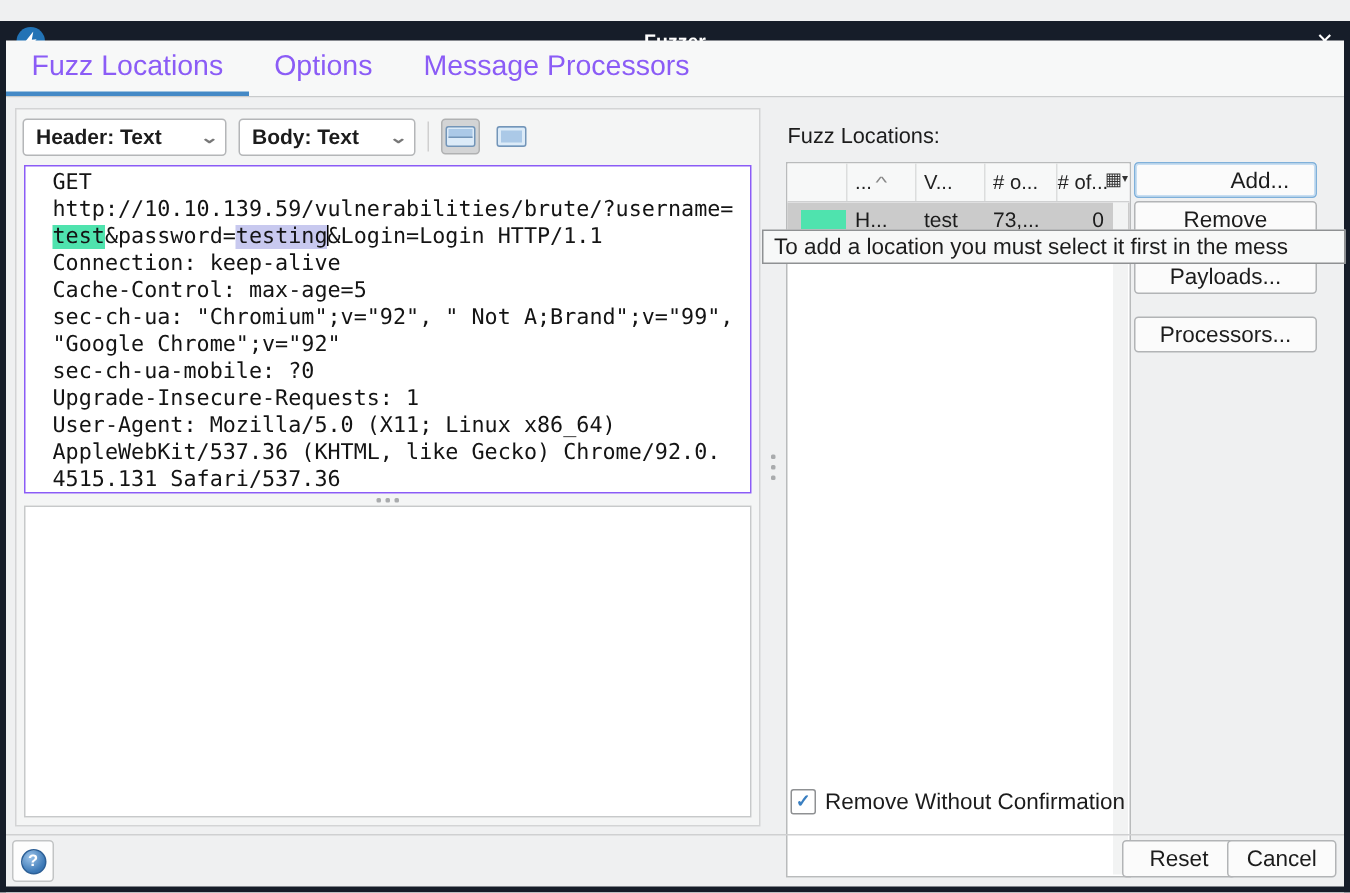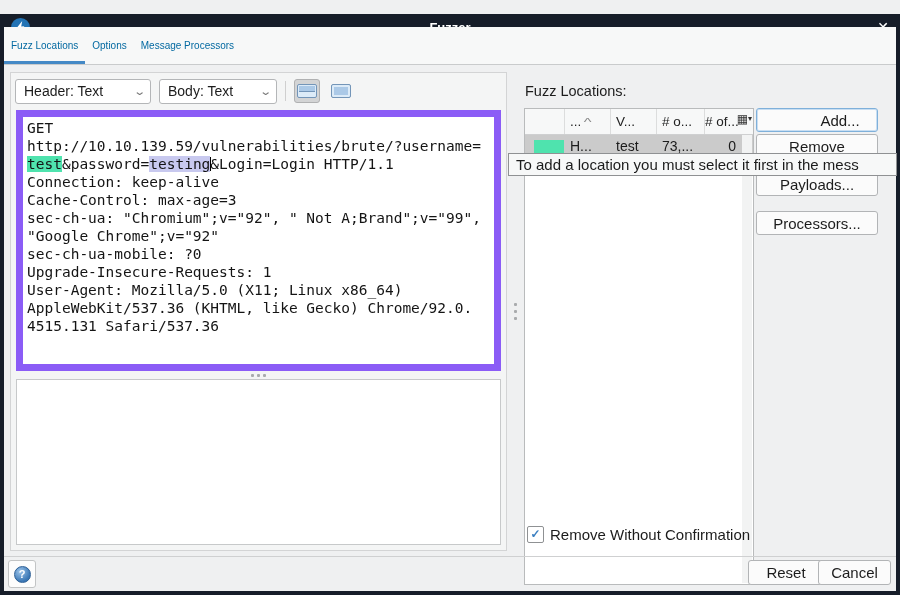--- a/index.html
+++ b/index.html
@@ -10,40 +10,40 @@
   .titlebar{position:absolute;left:0;top:0;width:900px;height:27px;background:#161d29;display:flex;align-items:center;margin-top:14px;}
   .titlebar .app-logo{width:19px;height:19px;border-radius:50%;background:#2273b5;margin-left:11px;display:flex;align-items:center;justify-content:center;}
   .title-text{position:absolute;left:0;right:0;text-align:center;color:#fff;font-weight:bold;font-size:13px;}
   .close-x{position:absolute;right:11px;top:5px;color:#fff;font-size:14px;line-height:16px;cursor:default;}
   .frame-left{position:absolute;left:0;top:27px;width:4px;height:568px;background:#161d29;}
   .frame-right{position:absolute;left:896px;top:27px;width:4px;height:568px;background:#161d29;}
   .frame-bottom{position:absolute;left:0;top:591px;width:900px;height:4px;background:#161d29;}
 
   
   .tabbar{position:absolute;left:4px;top:27px;width:892px;height:37px;background:#f7f8f8;border-bottom:1px solid #c9cbcc;display:flex;}
-  .tab{height:36px;display:flex;align-items:center;padding:0 7px;font-size:10px;position:relative;color:#0369a1;}
+  .tab{height:36px;display:flex;align-items:center;padding:0 17px;font-size:19px;position:relative;color:#8b5cf6;}
   .tab.active::after{content:"";position:absolute;left:0;right:0;bottom:-1px;height:3px;background:var(--accent-blue,#4489c6);}
 
   .content{position:absolute;left:4px;top:65px;width:892px;height:491px;background:#eff0f1;}
 
   
   .left-group{position:absolute;left:6px;top:7px;width:497px;height:479px;background:#f4f5f5;border:1px solid #d3d4d5;box-sizing:border-box;display:flex;flex-direction:column;}
-  .msg-toolbar{height:36px;display:flex;align-items:center;padding:0 4px;gap:8px;}
+  .msg-toolbar{height:36px;display:flex;align-items:center;padding:0 4px;gap:8px;font-weight:bold;}
   .select{height:25px;background:#fff;border:1px solid #b4b6b8;border-radius:3px;display:flex;align-items:center;font-size:14px;padding:0 6px 0 8px;box-sizing:border-box;justify-content:space-between;}
   .select .chev{color:#777;font-size:11px;margin-left:10px;transform:scaleX(1.4);}
   .sel-header{width:136px;}
   .sel-body{width:118px;}
   .tb-sep{width:1px;height:20px;background:#cfcfcf;}
   .iconbtn{width:26px;height:24px;border-radius:3px;display:flex;align-items:center;justify-content:center;}
   .iconbtn.pressed{background:#d3d4d5;border:1px solid #b0b1b2;box-sizing:border-box;}
   .split-glyph{width:20px;height:14px;border:1px solid #7395b8;background:#dcebf8;border-radius:2px;position:relative;box-sizing:border-box;}
   .split-glyph i{position:absolute;left:1px;right:1px;top:1px;height:5px;background:#abc9e7;border-bottom:1px solid #7395b8;}
   .full-glyph{width:20px;height:14px;border:1px solid #7395b8;background:#abc9e7;border-radius:2px;box-shadow:inset 0 0 0 2px #dcebf8;box-sizing:border-box;}
 
-  .req-pane{margin:1px 5px 0 5px;height:261px;background:#fff;border:7px solid #8b5cf6;box-sizing:border-box;overflow:hidden;padding:2px 0 0 4px;}
+  .req-pane{margin:1px 5px 0 5px;height:219px;background:#fff;border:1px solid #8b5cf6;box-sizing:border-box;overflow:hidden;padding:2px 0 0 18px;}
   .req-line{font-family:"DejaVu Sans Mono","Liberation Mono",monospace;font-size:14.5px;line-height:18px;white-space:pre;color:#141414;}
   .hl-green{background:var(--highlight-green,#4fe3ae);}
   .hl-purple{background:var(--highlight-purple,#c8c9ef);}
   .caret{display:inline-block;width:1.5px;height:14px;background:#000;vertical-align:-2px;margin:0 -1px 0 -0.5px;}
   .h-splitter{height:8px;display:flex;align-items:center;justify-content:center;gap:3px;}
   .h-splitter b{width:3px;height:3px;background:#a9abad;border-radius:1px;}
   .body-pane{margin:0 5px 5px 5px;flex:1;background:#fff;border:1px solid #c7c9ca;box-sizing:border-box;}
 
   
   .v-splitter{position:absolute;left:503px;top:7px;width:16px;height:479px;display:flex;flex-direction:column;align-items:center;justify-content:center;gap:4px;}
@@ -127,21 +127,21 @@
           <div class="full-glyph"></div>
         </div>
       </div>
 
       <div class="req-pane">
         <div>
             <div class="req-line"><span>GET</span></div>
             <div class="req-line"><span>http://10.10.139.59/vulnerabilities/brute/?username=</span></div>
             <div class="req-line"><span class="hl-green">test</span><span>&amp;password=</span><span class="hl-purple">testing</span><span class="caret"></span><span>&amp;Login=Login HTTP/1.1</span></div>
             <div class="req-line"><span>Connection: keep-alive</span></div>
-            <div class="req-line"><span>Cache-Control: max-age=3</span></div>
+            <div class="req-line"><span>Cache-Control: max-age=5</span></div>
             <div class="req-line"><span>sec-ch-ua: "Chromium";v="92", " Not A;Brand";v="99",</span></div>
             <div class="req-line"><span>"Google Chrome";v="92"</span></div>
             <div class="req-line"><span>sec-ch-ua-mobile: ?0</span></div>
             <div class="req-line"><span>Upgrade-Insecure-Requests: 1</span></div>
             <div class="req-line"><span>User-Agent: Mozilla/5.0 (X11; Linux x86_64)</span></div>
             <div class="req-line"><span>AppleWebKit/537.36 (KHTML, like Gecko) Chrome/92.0.</span></div>
             <div class="req-line"><span>4515.131 Safari/537.36</span></div>
           </div>
       </div>
 

